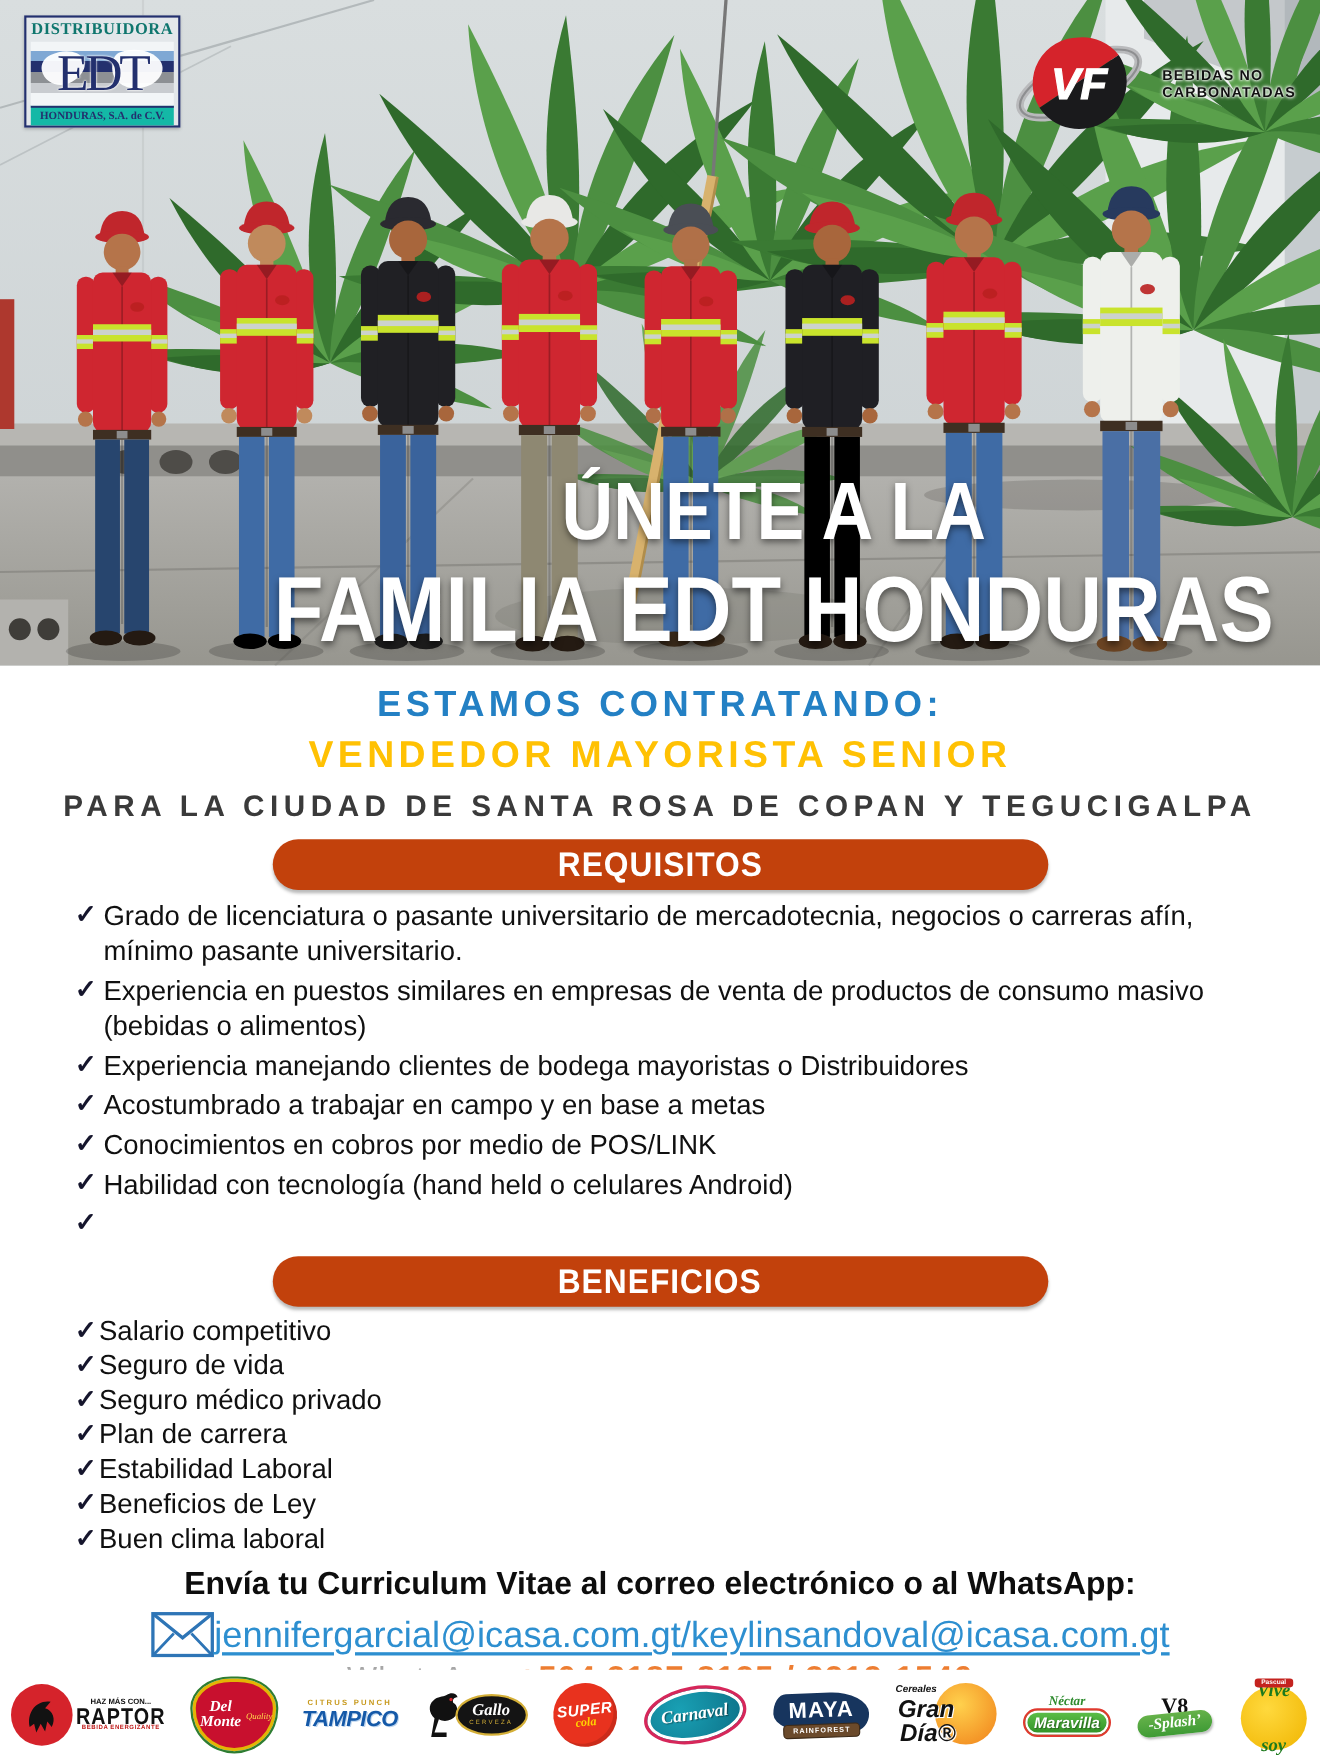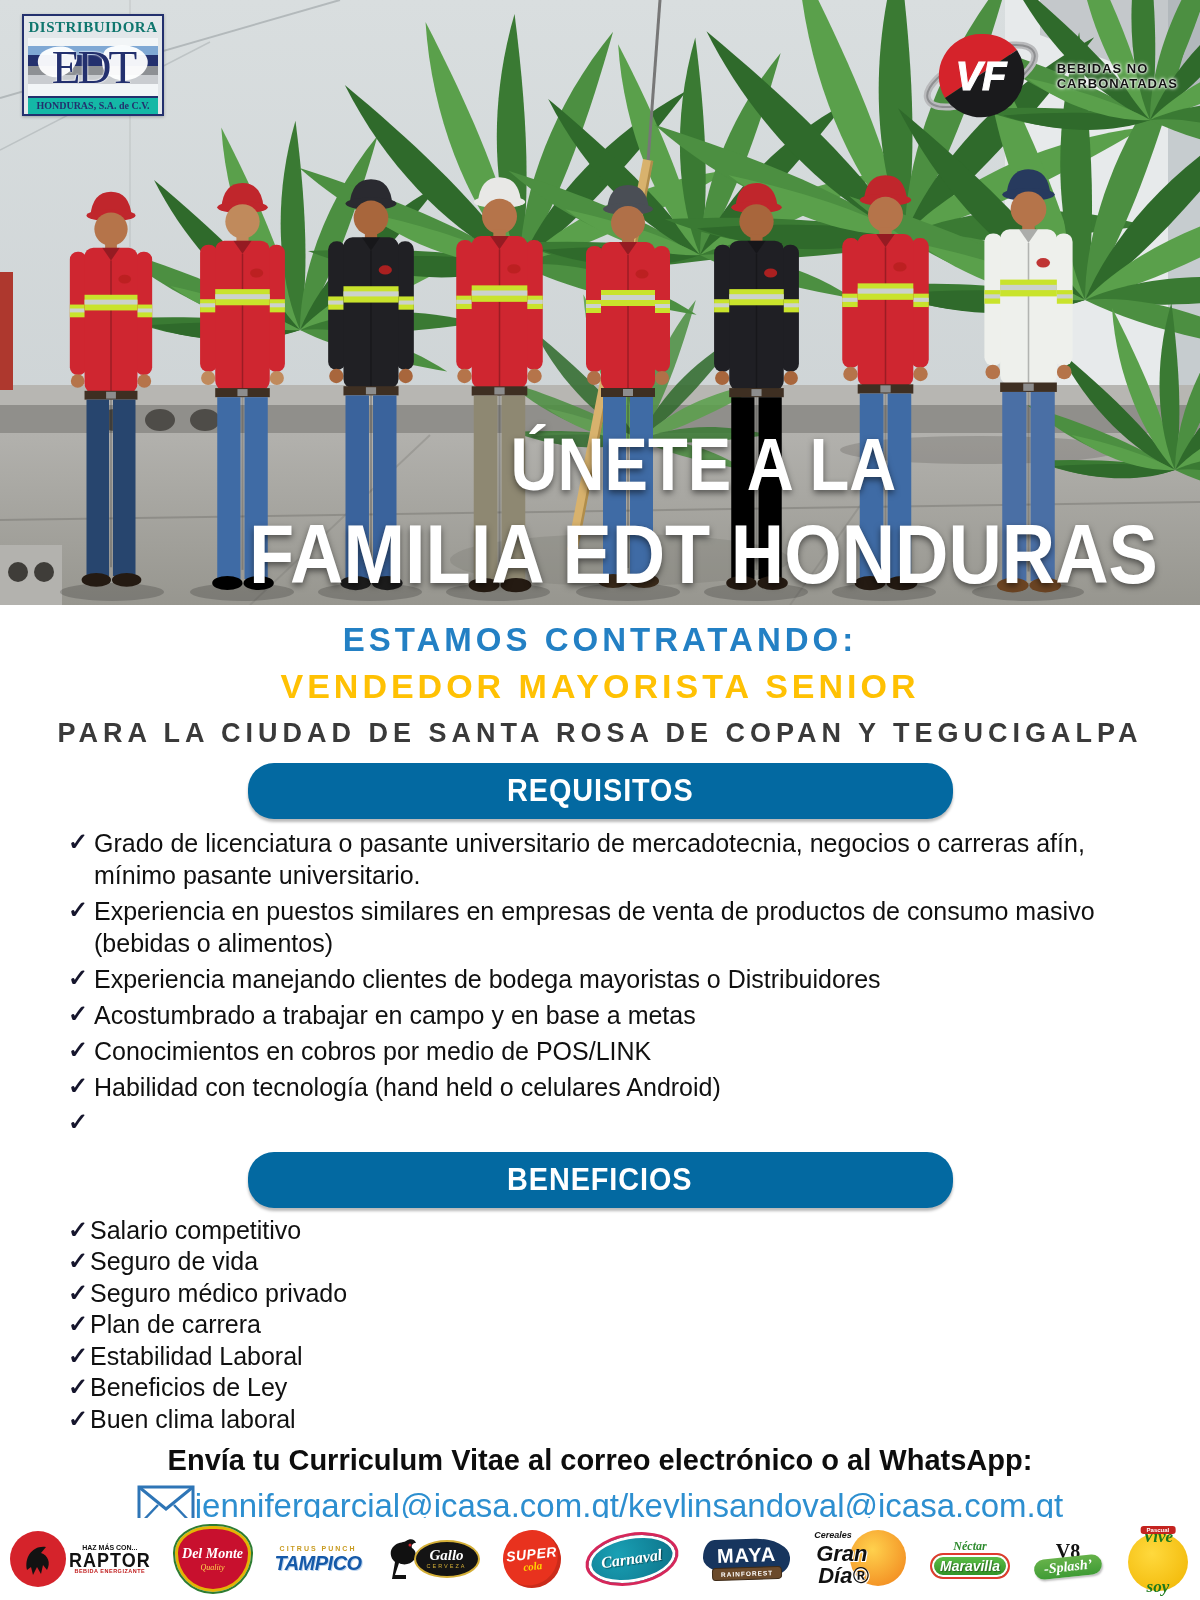--- a/index.html
+++ b/index.html
@@ -39,22 +39,22 @@
   .headline .h-line{display:block;color:#ffffff;font-weight:bold;
     text-shadow:0 3px 7px rgba(0,0,0,.5);transform:scaleX(.88);transform-origin:right center;
     white-space:nowrap;line-height:1.12;}
   .headline .l1{font-size:74px;}
   .headline .l2{font-size:84px;}
   
   .hiring{text-align:center;}
   .hiring1{margin-top:16px;color:#2380c4;font-size:33px;font-weight:bold;letter-spacing:4px;}
   .hiring2{margin-top:8px;color:#ffc103;font-size:34px;font-weight:bold;letter-spacing:4px;}
   .hiring3{margin-top:12px;color:#3a3a3a;font-size:27px;font-weight:bold;letter-spacing:5px;}
-  .pill{width:705px;margin:14px auto 8px;background:#0369a1;border-radius:26px;
-    height:56px;display:flex;align-items:center;justify-content:center;
+  .pill{width:705px;margin:14px auto 8px;background:#c2410c;border-radius:26px;
+    height:46px;display:flex;align-items:center;justify-content:center;
     box-shadow:0 3px 3px rgba(0,0,0,.28);}
   .pill span{color:#fff;font-size:31px;font-weight:bold;letter-spacing:1px;
     display:inline-block;transform:scaleX(.93);}
   ul.checklist{list-style:none;margin:4px auto 0;padding:0;width:1064px;}
   ul.checklist li{display:flex;margin-bottom:4px;font-size:25px;line-height:1.28;color:#101010;}
   ul.checklist .check{flex:0 0 26px;color:#15152c;font-weight:bold;font-size:24px;}
   ul.checklist li.bold .t{font-weight:bold;}
   ul.benefits{width:1064px;margin:6px auto 0;}
   ul.benefits li{margin-bottom:2px;font-size:25px;line-height:1.18;}
   ul.benefits .check{flex:0 0 22px;}
@@ -69,21 +69,21 @@
     display:flex;align-items:center;justify-content:space-between;padding:0 10px;box-sizing:border-box;}
   .brand{display:flex;align-items:center;justify-content:center;text-align:center;}
   
   .rap-circle{width:56px;height:56px;border-radius:50%;background:#d5232b;display:flex;align-items:center;justify-content:center;}
   .rap-text{margin-left:3px;line-height:1;}
   .rap-top{font-size:7px;font-weight:bold;color:#111;}
   .rap-title{font-size:18px;font-weight:bold;color:#111;letter-spacing:1px;transform:scaleY(1.15);}
   .rap-sub{font-size:5.5px;font-weight:bold;color:#c01a1a;letter-spacing:.5px;}
   
   .dm-shield{width:70px;height:60px;background:#c8102e;border:3px solid #e3b505;outline:2px solid #2e7d32;
-    border-radius:46% 46% 50% 50%/40% 40% 58% 58%;display:flex;flex-direction:column;align-items:center;justify-content:center;}
+    border-radius:46% 46% 50% 50%/40% 40% 58% 58%;display:flex;align-items:center;justify-content:center;}
   .dm-title{font-family:"Liberation Serif",serif;font-style:italic;font-weight:bold;color:#fff;font-size:14px;line-height:1;}
   .dm-sub{font-family:"Liberation Serif",serif;font-style:italic;color:#ffd84d;font-size:8px;margin-top:2px;}
   
   .tp{display:flex;flex-direction:column;align-items:center;line-height:1;}
   .tp-top{font-size:7px;font-weight:bold;color:#c89a1e;letter-spacing:2px;margin-bottom:1px;}
   .tp-title{font-size:20px;font-weight:bold;font-style:italic;color:#1559a8;letter-spacing:-.5px;
     text-shadow:1px 1px 0 #bcd4ee;}
   
   .gallo{display:flex;align-items:center;}
   .gallo-oval{width:62px;height:34px;background:#141414;border:2px solid #d4af37;border-radius:50%;

